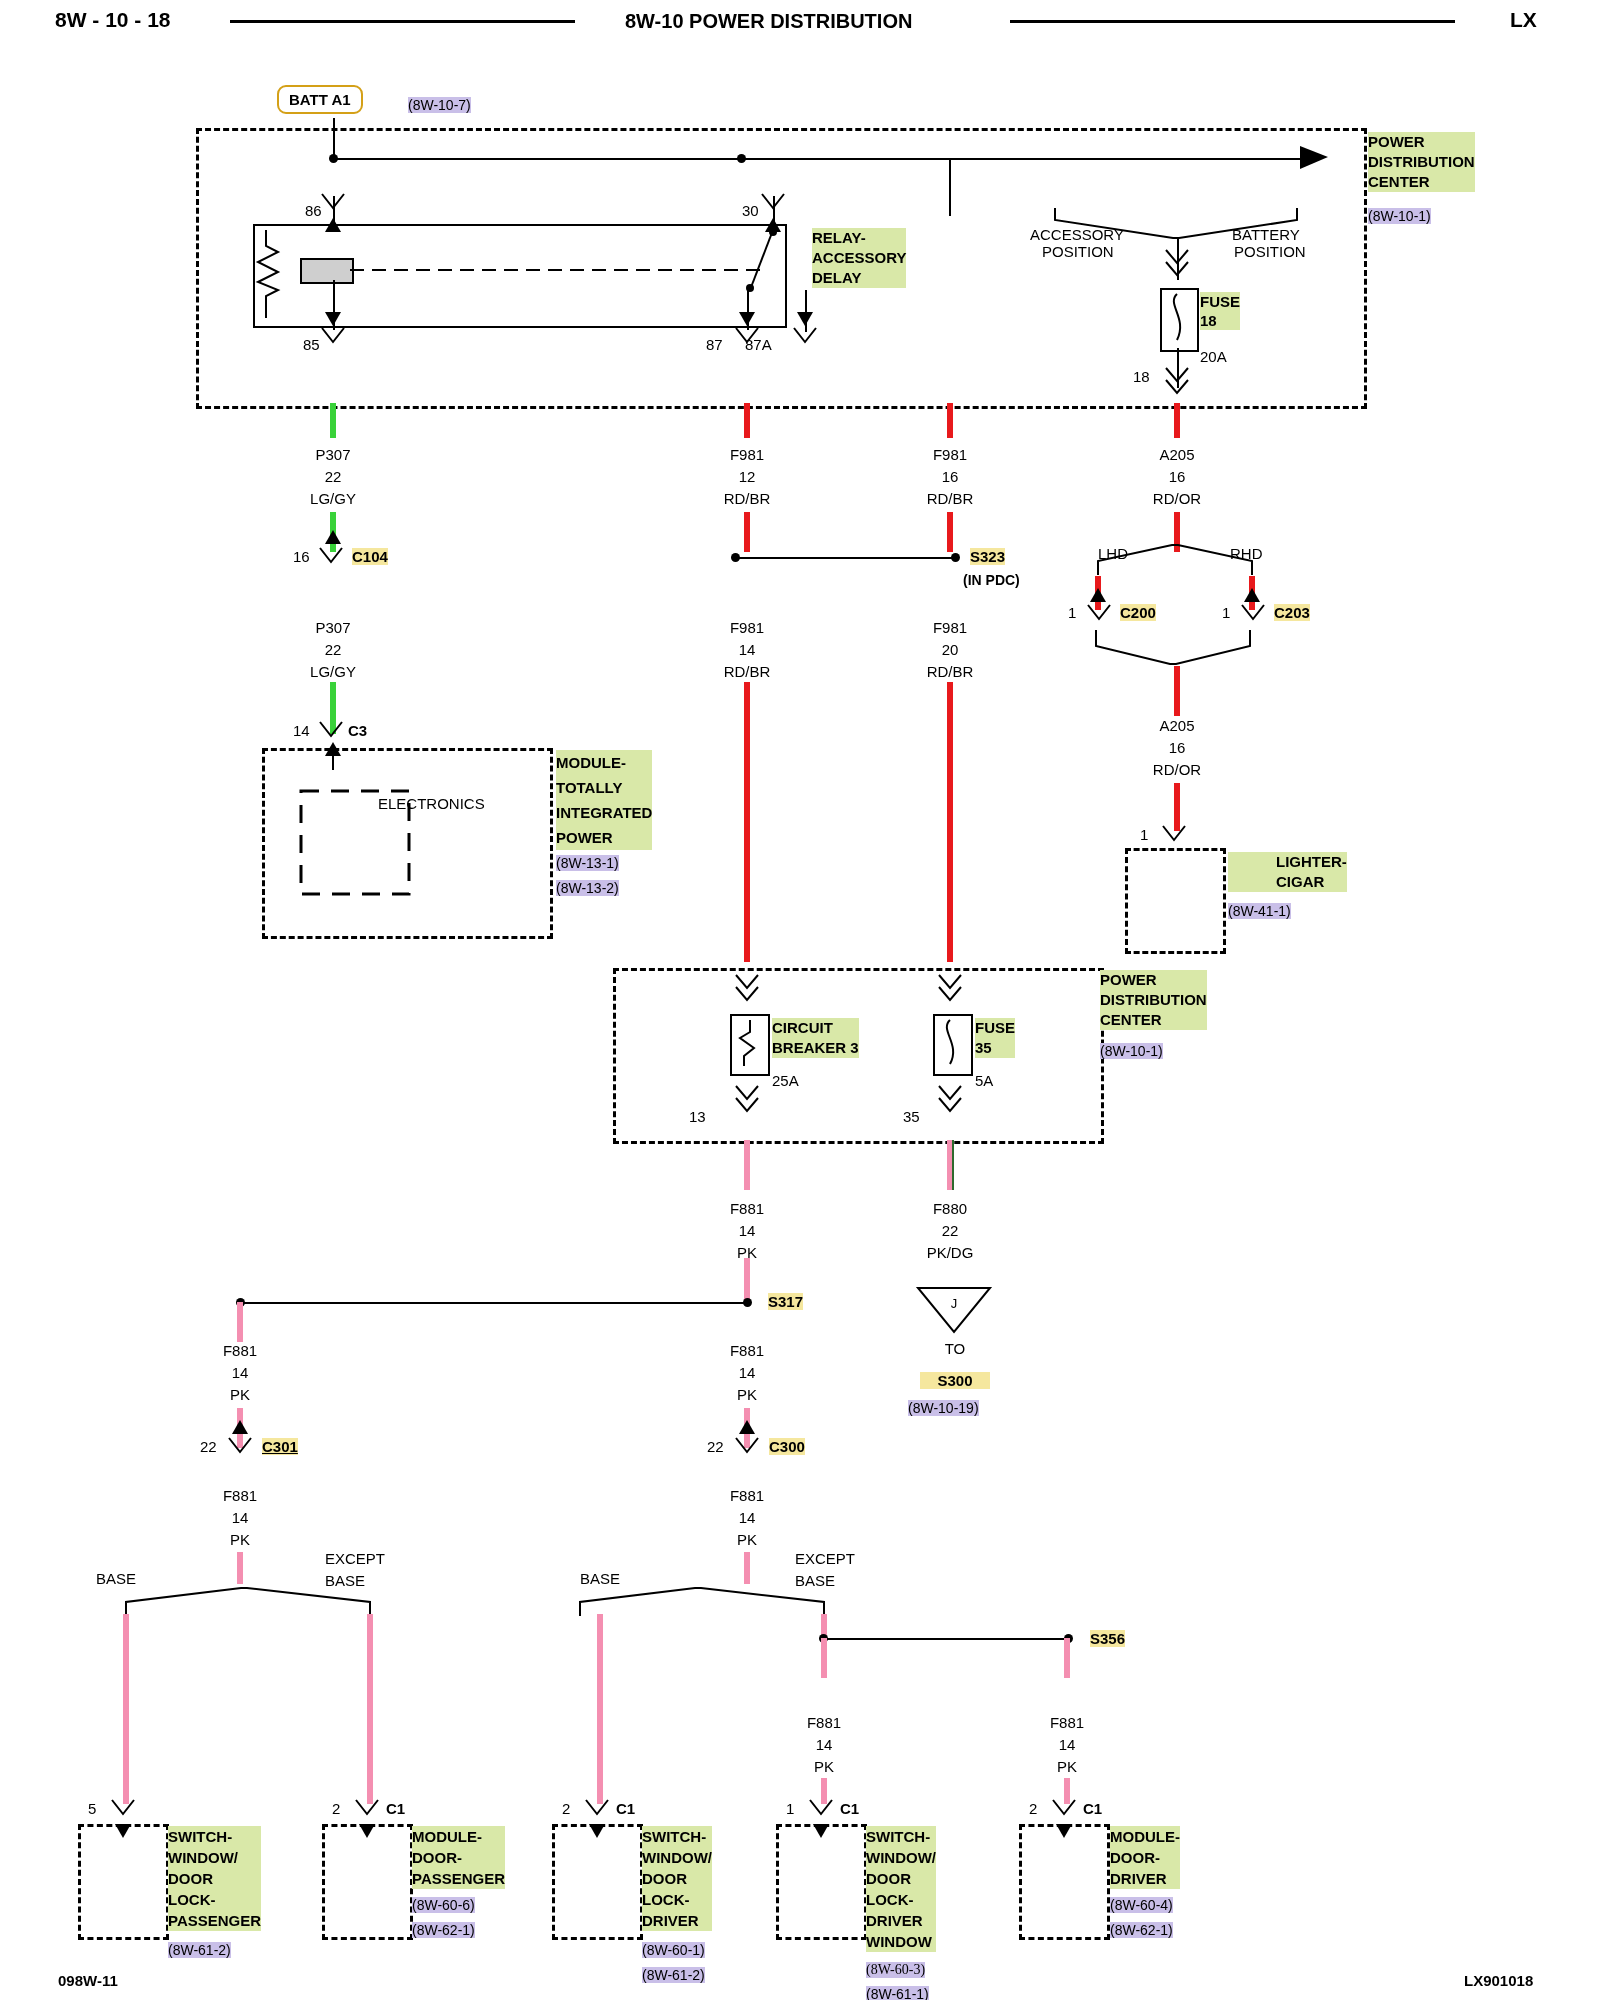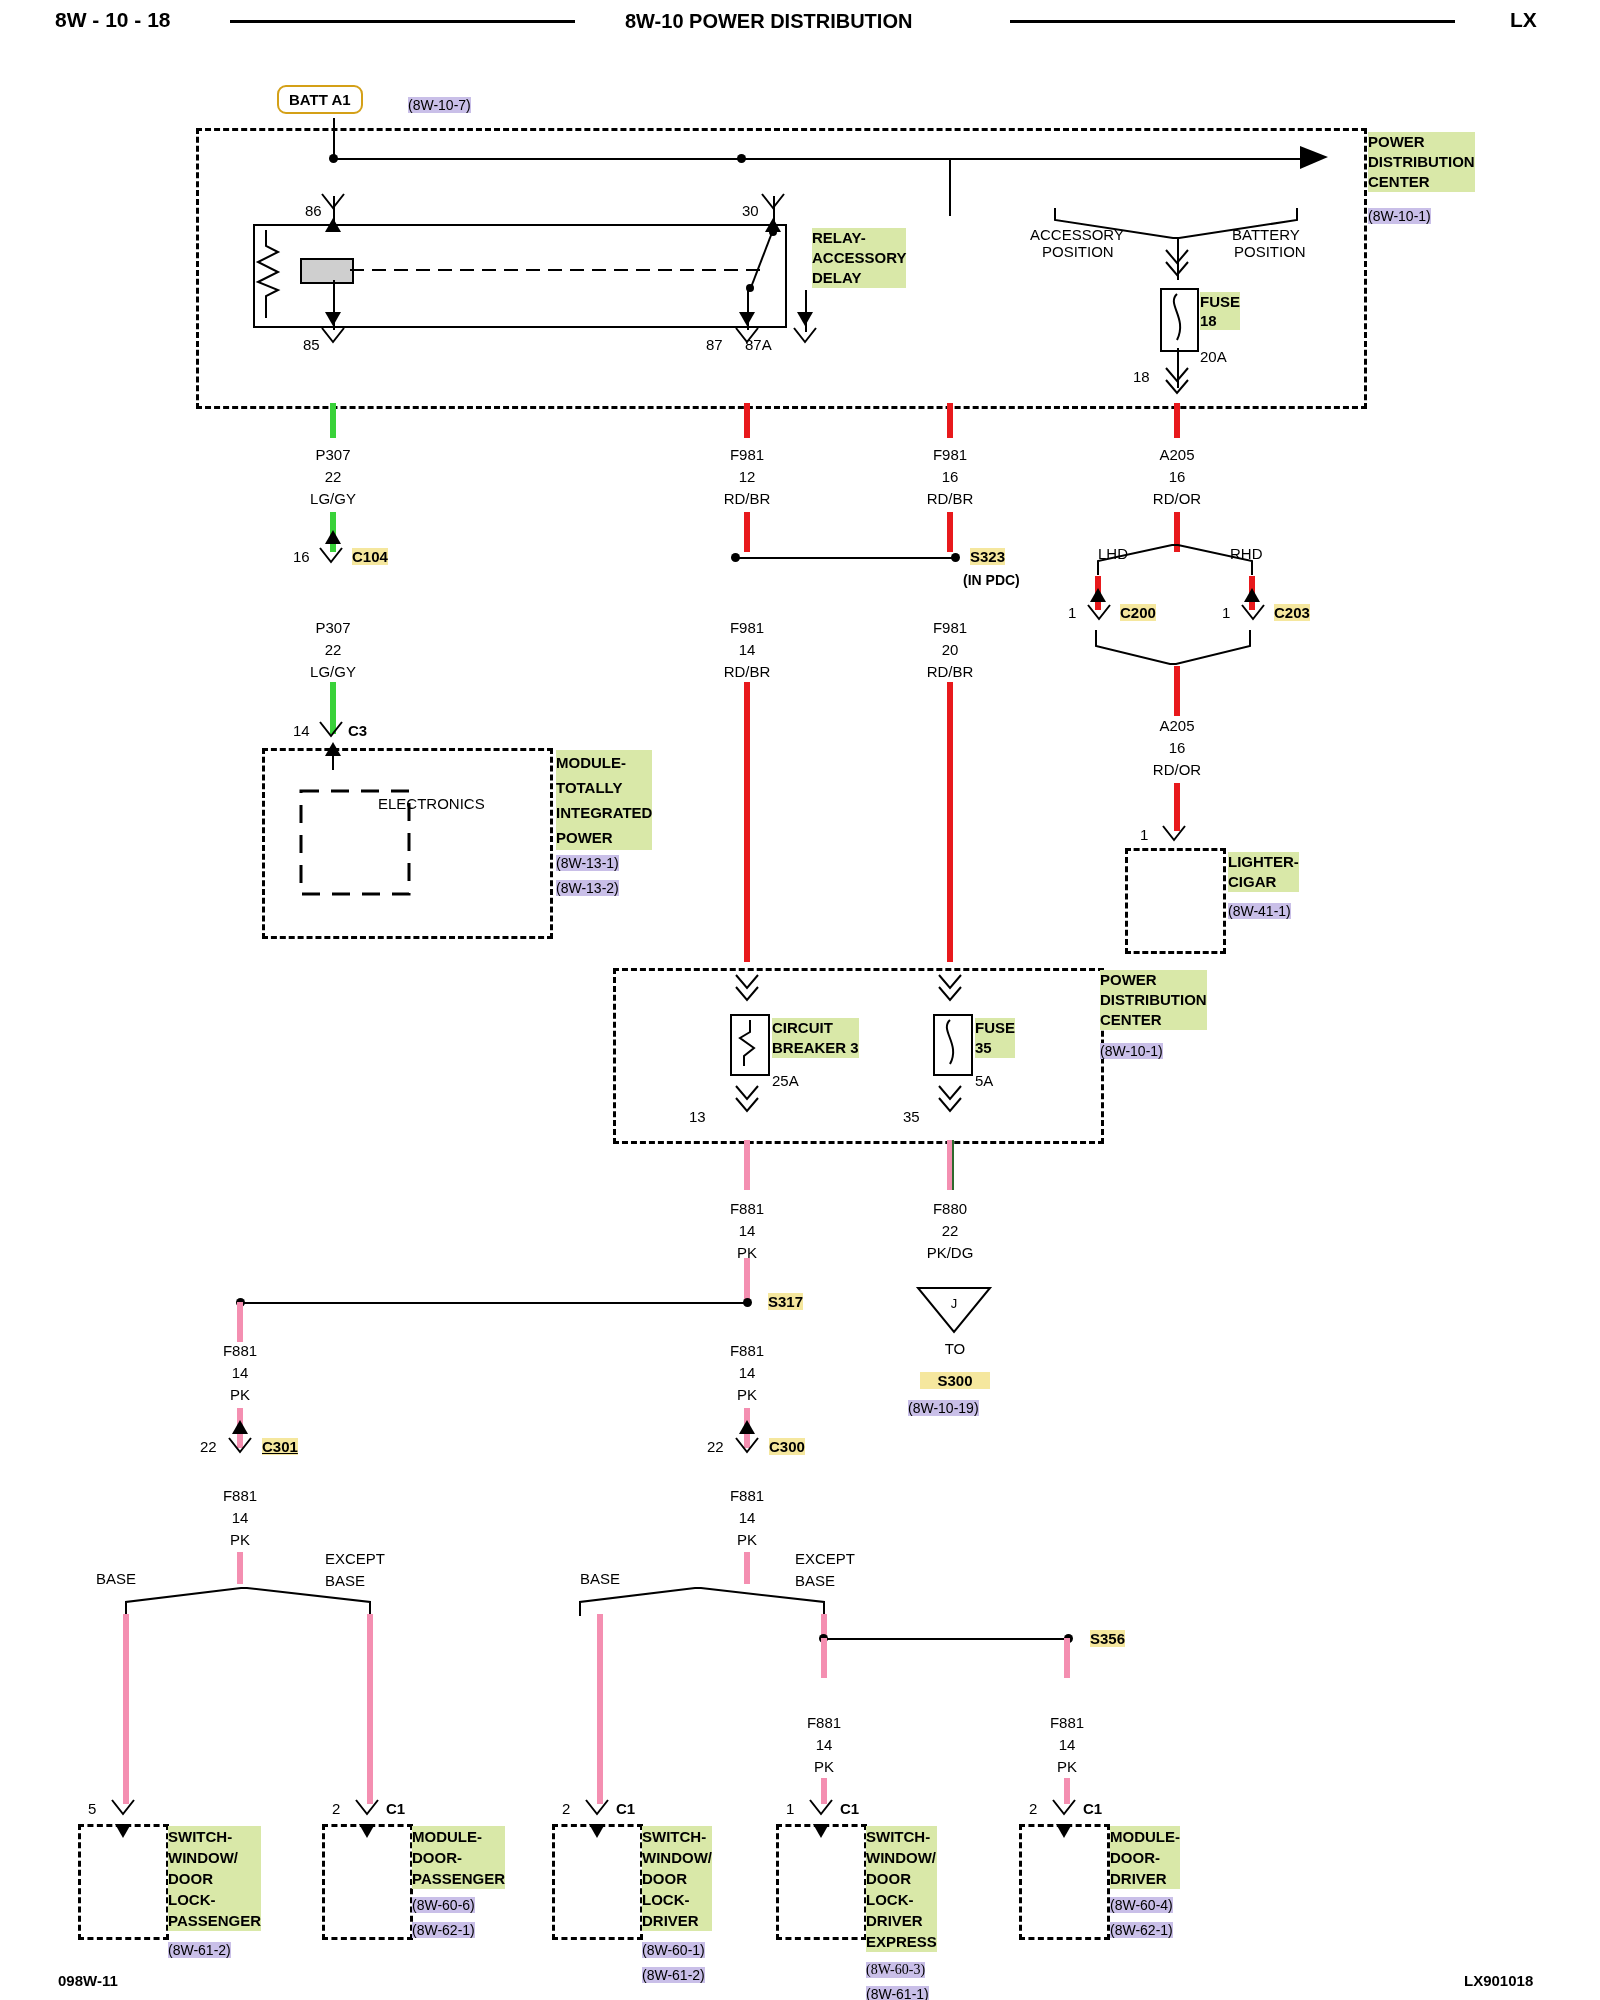--- a/index.html
+++ b/index.html
@@ -221,21 +221,21 @@
   <div class="t" style="left:378px;top:795px;">ELECTRONICS</div>
   <div class="t hl b" style="left:556px;top:750px;font-size:15px;line-height:25px;"><span>MODULE-</span><br><span>TOTALLY</span><br><span>INTEGRATED</span><br><span>POWER</span></div>
   <div class="t ref" style="left:556px;top:855px;font-size:14px;">(8W-13-1)</div>
   <div class="t ref" style="left:556px;top:880px;font-size:14px;">(8W-13-2)</div>
 
   <svg style="left:1163px;top:826px;width:24px;height:18px;">
       <polyline points="0,0 11,14 22,0" fill="none" stroke="#000" stroke-width="2"></polyline>
     </svg>
   <div class="t" style="left:1140px;top:826px;">1</div>
   <div class="dashbox" style="left:1125px;top:848px;width:95px;height:100px;"></div>
-  <div class="t hl b" style="left:1228px;top:852px;font-size:15px;line-height:20px;"><span>LIGHTER-</span><br><span>CIGAR</span></div>
+  <div class="t hl b" style="left:1228px;top:852px;font-size:15px;line-height:20px;padding-left:48px;"><span>LIGHTER-</span><br><span>CIGAR</span></div>
   <div class="t ref" style="left:1228px;top:903px;font-size:14px;">(8W-41-1)</div>
 
   <div class="dashbox" style="left:613px;top:968px;width:485px;height:170px;"></div>
   <div class="t hl b" style="left:1100px;top:970px;font-size:15px;line-height:20px;"><span>POWER</span><br><span>DISTRIBUTION</span><br><span>CENTER</span></div>
   <div class="t ref" style="left:1100px;top:1043px;font-size:14px;">(8W-10-1)</div>
 
   <svg style="left:736px;top:975px;width:24px;height:30px;">
       <polyline points="0,0 11,13 22,0" fill="none" stroke="#000" stroke-width="2"></polyline>
       <polyline points="0,12 11,25 22,12" fill="none" stroke="#000" stroke-width="2"></polyline>
     </svg>
@@ -402,21 +402,21 @@
   <div class="t ref" style="left:168px;top:1942px;font-size:14px;">(8W-61-2)</div>
 
   <div class="t hl b" style="left:412px;top:1826px;font-size:15px;line-height:21px;"><span>MODULE-</span><br><span>DOOR-</span><br><span>PASSENGER</span></div>
   <div class="t ref" style="left:412px;top:1897px;font-size:14px;">(8W-60-6)</div>
   <div class="t ref" style="left:412px;top:1922px;font-size:14px;">(8W-62-1)</div>
 
   <div class="t hl b" style="left:642px;top:1826px;font-size:15px;line-height:21px;"><span>SWITCH-</span><br><span>WINDOW/</span><br><span>DOOR</span><br><span>LOCK-</span><br><span>DRIVER</span></div>
   <div class="t ref" style="left:642px;top:1942px;font-size:14px;">(8W-60-1)</div>
   <div class="t ref" style="left:642px;top:1967px;font-size:14px;">(8W-61-2)</div>
 
-  <div class="t hl b" style="left:866px;top:1826px;font-size:15px;line-height:21px;"><span>SWITCH-</span><br><span>WINDOW/</span><br><span>DOOR</span><br><span>LOCK-</span><br><span>DRIVER</span><br><span>EXPRESS</span></div>
+  <div class="t hl b" style="left:866px;top:1826px;font-size:15px;line-height:21px;"><span>SWITCH-</span><br><span>WINDOW/</span><br><span>DOOR</span><br><span>LOCK-</span><br><span>DRIVER</span><br><span>WINDOW</span></div>
   <div class="t ref" style="left:866px;top:1962px;font-size:14px;font-family:Liberation Serif, serif;">(8W-60-3)</div>
   <div class="t ref" style="left:866px;top:1986px;font-size:14px;">(8W-61-1)</div>
 
   <div class="t hl b" style="left:1110px;top:1826px;font-size:15px;line-height:21px;"><span>MODULE-</span><br><span>DOOR-</span><br><span>DRIVER</span></div>
   <div class="t ref" style="left:1110px;top:1897px;font-size:14px;">(8W-60-4)</div>
   <div class="t ref" style="left:1110px;top:1922px;font-size:14px;">(8W-62-1)</div>
 
   <div class="t b" style="left:58px;top:1972px;font-size:15px;">098W-11</div>
   <div class="t b" style="left:1464px;top:1972px;font-size:15px;">LX901018</div>
 

